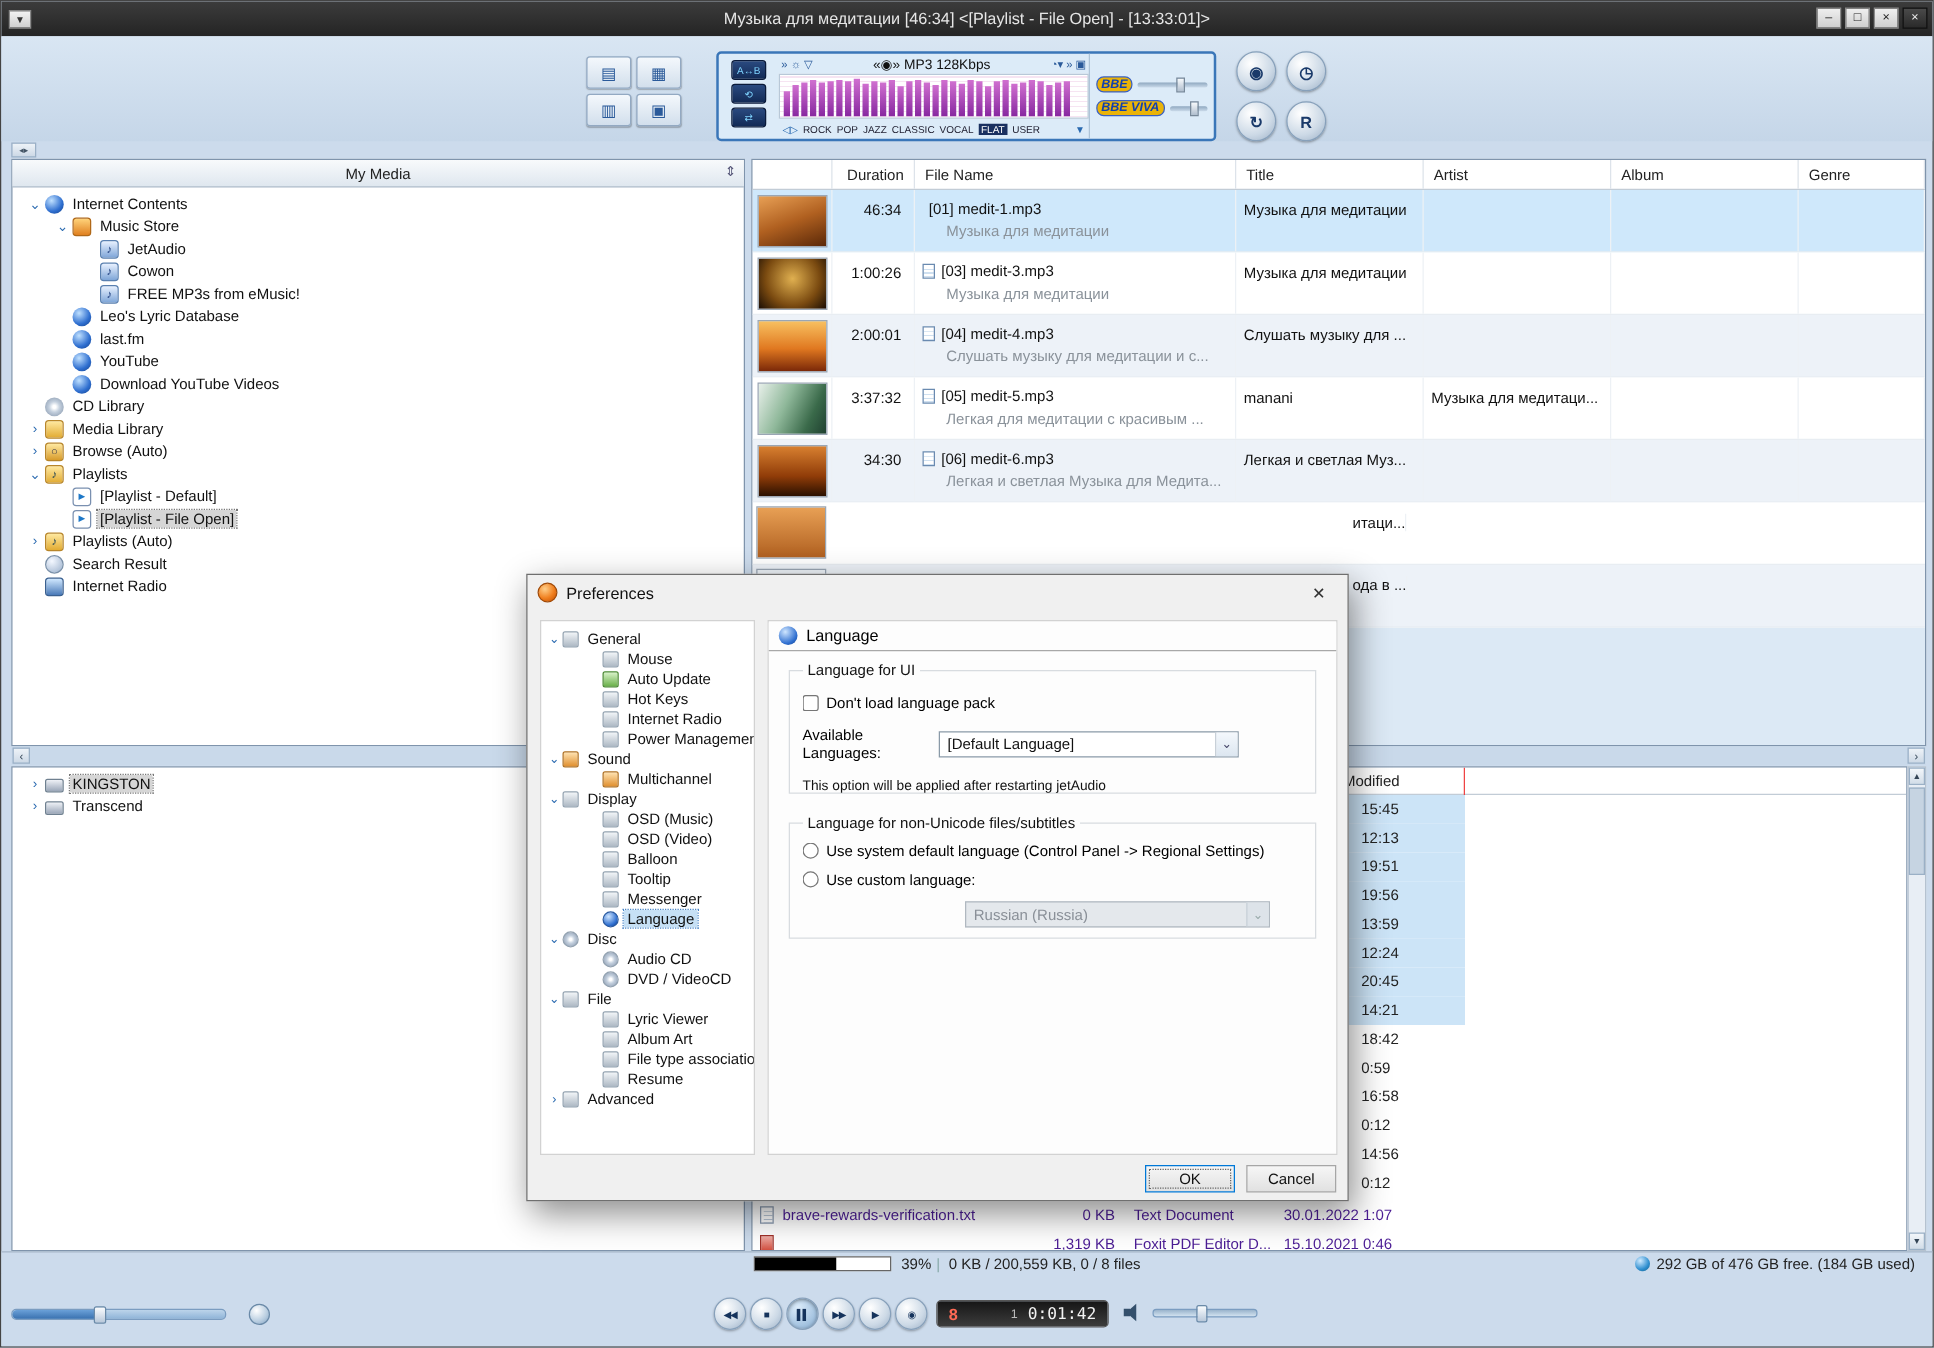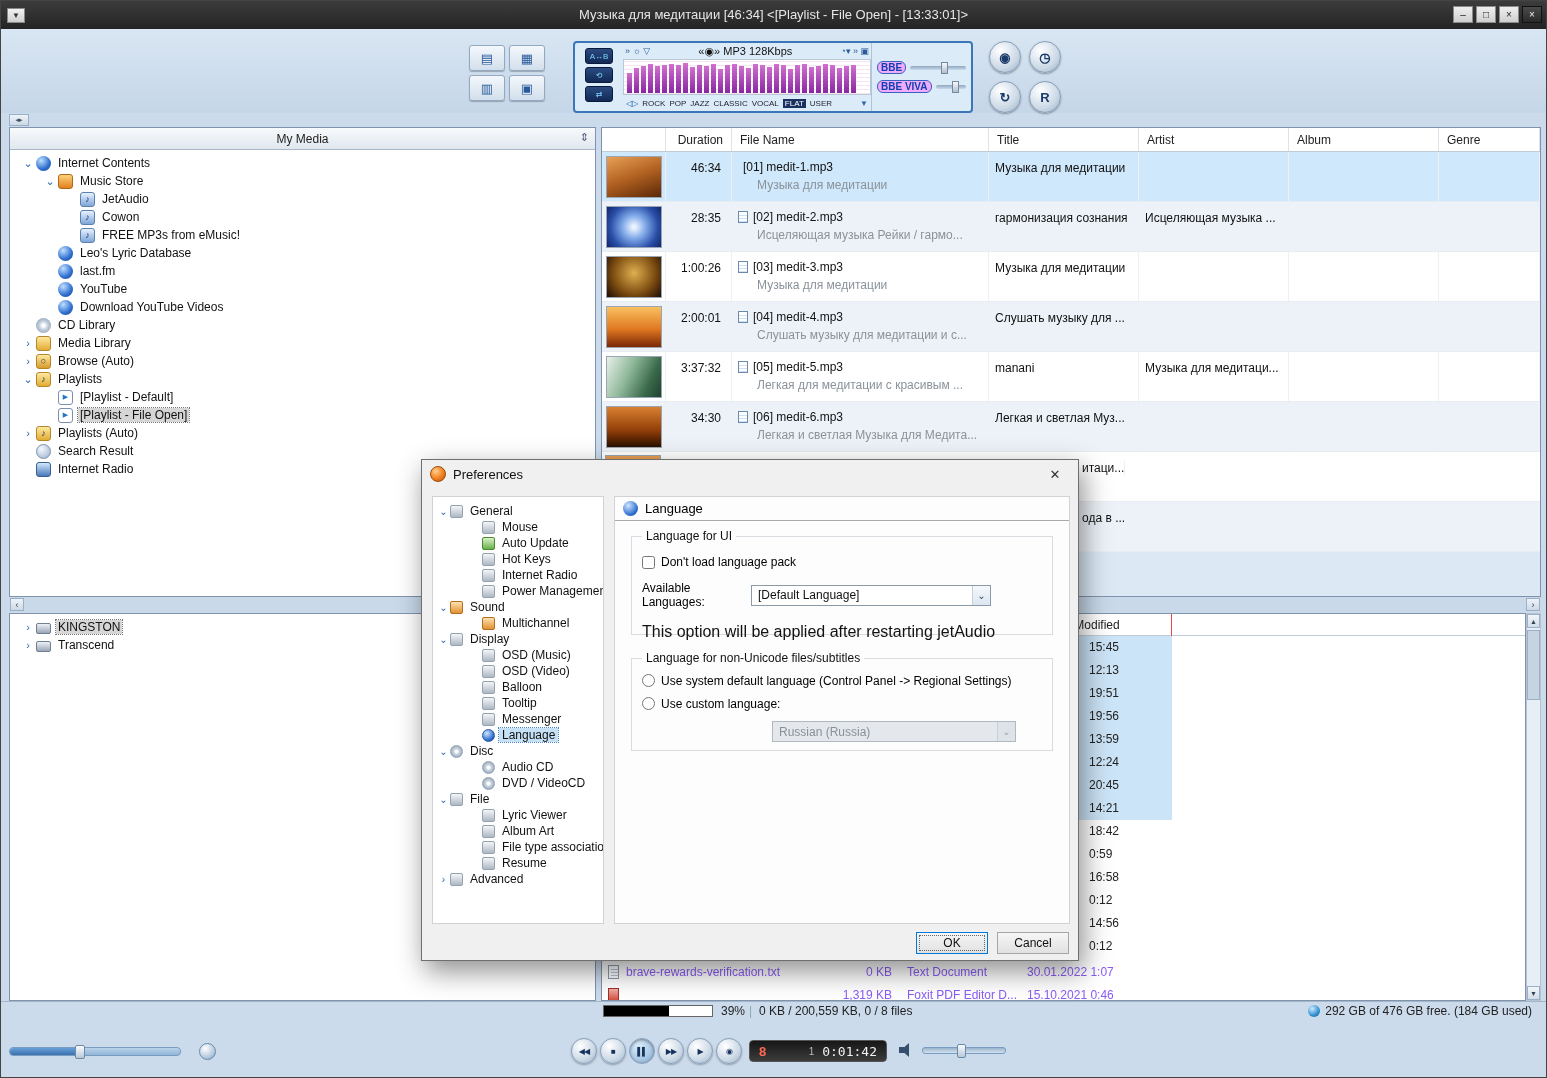--- a/index.html
+++ b/index.html
@@ -29,21 +29,21 @@
   .eq-center{width:248px;display:flex;flex-direction:column}
   .eq-top{height:16px;display:flex;align-items:center;font-size:9px;color:#2a5a9a;padding:0 2px;gap:4px}
   .eq-format{color:#111;font-size:11px;margin:0 auto;white-space:nowrap}
   .eq-spec{height:36px;background:#fff;border:1px solid #b8c8d8;display:flex;align-items:flex-end;gap:2px;padding:1px 3px;background-image:repeating-linear-gradient(to top,#f6e4f2 0 1px,transparent 1px 4px)}
   .bar{width:5px;background:linear-gradient(#d070d0,#8828a0)}
   .eq-presets{height:16px;display:flex;align-items:center;gap:4px;font-size:8px;color:#223;padding:0 3px}
   .preset{cursor:default}
   .preset.active{background:#1a3060;color:#fff;padding:0 2px}
   .eq-right{flex:1;display:flex;flex-direction:column;justify-content:center;gap:6px;padding:2px 5px;border-left:1px solid #aec4d8}
   .bbe-row{display:flex;align-items:center;gap:4px}
-  .bbe-logo{font-weight:bold;font-size:10px;color:#1040b0;border:1px solid #3a60c0;border-radius:6px;padding:0 3px;background:#f0abfc;white-space:nowrap}
+  .bbe-logo{font-style:italic;font-weight:bold;font-size:10px;color:#1040b0;border:1px solid #3a60c0;border-radius:6px;padding:0 3px;background:#eab308;white-space:nowrap}
   .bbe-slider{flex:1;height:4px;background:linear-gradient(#8fa8c0,#cadaea);border-radius:2px;position:relative}
   .bbe-handle{position:absolute;top:-4px;left:55%;width:7px;height:12px;background:linear-gradient(#f8fafc,#b0bece);border:1px solid #778899}
 
   
   .collapse-handle{position:absolute;left:8px;top:113px;width:20px;height:12px;background:linear-gradient(#eef3f8,#cdd9e6);border:1px solid #9ab0c6;color:#456;font-size:7px;display:flex;align-items:center;justify-content:center}
   .hsplit{position:absolute;left:8px;top:596px;width:1532px;height:15px;background:#c9d9ea}
   .hs-btn{position:absolute;top:1px;width:14px;height:13px;background:linear-gradient(#eef3f8,#cdd9e6);border:1px solid #9ab0c6;color:#345;font-size:9px;display:flex;align-items:center;justify-content:center}
   .vscroll{position:absolute;left:1525px;top:612px;width:15px;height:388px;background:#e8eef5;border:1px solid #b5c2d0}
   .vs-btn{position:absolute;left:0;width:13px;height:14px;background:linear-gradient(#f2f6fa,#d2dde8);border:1px solid #9ab0c6;color:#345;font-size:7px;display:flex;align-items:center;justify-content:center}
   .vs-thumb{position:absolute;left:0;top:16px;width:13px;height:70px;background:#c6d4e2;border:1px solid #9ab0c6}
@@ -105,21 +105,21 @@
   .prow .pt{position:absolute;left:3px;top:3px;width:56px;height:42px;border:1px solid #9aa6b4}
 
   
   .device-pane{position:absolute;left:8px;top:612px;width:587px;height:388px;background:#fff;border:1px solid #7f94ac;padding-top:4px}
   .browser-pane{position:absolute;left:600px;top:612px;width:925px;height:388px;background:#fff;border:1px solid #7f94ac;overflow:hidden}
   .b-header{height:22px;border-bottom:1px solid #c2ccd6;position:relative;font-size:12px;color:#222}
   .b-header .b-col-mod{position:absolute;left:420px;width:150px;top:0;height:22px;display:flex;align-items:center;justify-content:center;border-left:1px solid #dde3ea;border-right:1px solid #ef4444}
   .brow{height:23px;width:570px;position:relative}
   .brow.bsel{background:#cce4f7}
   .btime{position:absolute;left:487px;top:4px;font-size:12px;color:#222}
-  .filerow{position:absolute;left:0;width:925px;height:23px;font-size:12px;color:#8b5cf6}
+  .filerow{position:absolute;left:0;width:925px;height:23px;font-size:12px;color:#4c1d95}
   .filerow span{position:absolute;top:4px;white-space:nowrap}
   .fic{position:absolute;top:4px;left:6px;width:11px;height:14px}
   .fic-text-file-icon{background:#fff;border:1px solid #8a9ab0;background-image:repeating-linear-gradient(#b9c6d6 0 1px,transparent 1px 3px);background-position:2px 3px;background-repeat:no-repeat;background-size:7px 9px}
   .fic-pdf-file-icon{background:linear-gradient(#f2b0a8,#d04838);border:1px solid #a03028}
   .fname{left:24px}
   .fsize{left:210px;width:80px;text-align:right}
   .ftype{left:305px}
   .fmod{left:425px}
 
   
@@ -177,21 +177,21 @@
   .fs-ui{height:106px}
   .fs-nu{height:100px;margin-top:16px}
   .cb-row{display:flex;align-items:center;gap:6px;font-size:12px;margin-top:12px}
   .cb-row input{width:13px;height:13px}
   .avail-row{margin-top:12px;display:flex;align-items:center;font-size:12px}
   .avail-label{width:109px}
   .combo{width:240px;height:21px;border:1px solid #8a9aa8;background:#fff;display:flex;align-items:center;font-size:12px;padding-left:6px;position:relative;color:#111}
   .combo .chev{position:absolute;right:0;top:0;width:18px;height:100%;display:flex;align-items:center;justify-content:center;color:#446;font-size:10px;border-left:1px solid #c8d0d8;background:linear-gradient(#f4f8fc,#dce6f0)}
   .combo.disabled{background:#e4e8ec;color:#8a9098;border-color:#b0b8c0}
   .combo.disabled .chev{color:#9aa;background:#dde3e9}
-  .note{margin-top:14px;font-size:16px;color:#111}
+  .note{margin-top:14px;font-size:11px;color:#111}
   .radio-row{display:flex;align-items:center;gap:6px;font-size:12px;height:23px}
   .radio-row input{width:13px;height:13px}
   .radio-list{padding-top:4px}
   .custom-combo{position:absolute;left:140px;top:56px;width:244px}
   .d-buttons{position:absolute;right:9px;top:472px;display:flex;gap:9px}
   .dbtn{width:72px;height:22px;background:linear-gradient(#f6f6f6,#e1e1e1);border:1px solid #a6a6a6;font-size:12px;color:#111;display:flex;align-items:center;justify-content:center}
   .dbtn.primary{border:1px solid #0078d7;outline:1px dotted #666;outline-offset:-4px}
 </style>
 </head>
 <body>
@@ -497,37 +497,20 @@
               <span>[01] medit-1.mp3</span>
             </div>
             <div class="f2">Музыка для медитации</div>
           </div>
           <div class="c-title">Музыка для медитации</div>
           <div class="c-artist"></div>
           <div class="c-album"></div>
           <div class="c-genre"></div>
         </div>
 
-        <div class="pl-grid prow st-alt">
-          <div class="c-thumb">
-            <div class="thumb th-t2"></div>
-          </div>
-          <div class="c-dur">28:35</div>
-          <div class="c-file">
-            <div class="f1">
-              <span class="fi-file-icon"></span>
-              <span>[02] medit-2.mp3</span>
-            </div>
-            <div class="f2">Исцеляющая музыка Рейки / гармо...</div>
-          </div>
-          <div class="c-title">гармонизация сознания</div>
-          <div class="c-artist">Исцеляющая музыка ...</div>
-          <div class="c-album"></div>
-          <div class="c-genre"></div>
-        </div>
 
         <div class="pl-grid prow st-plain">
           <div class="c-thumb">
             <div class="thumb th-t3"></div>
           </div>
           <div class="c-dur">1:00:26</div>
           <div class="c-file">
             <div class="f1">
               <span class="fi-file-icon"></span>
               <span>[03] medit-3.mp3</span>

